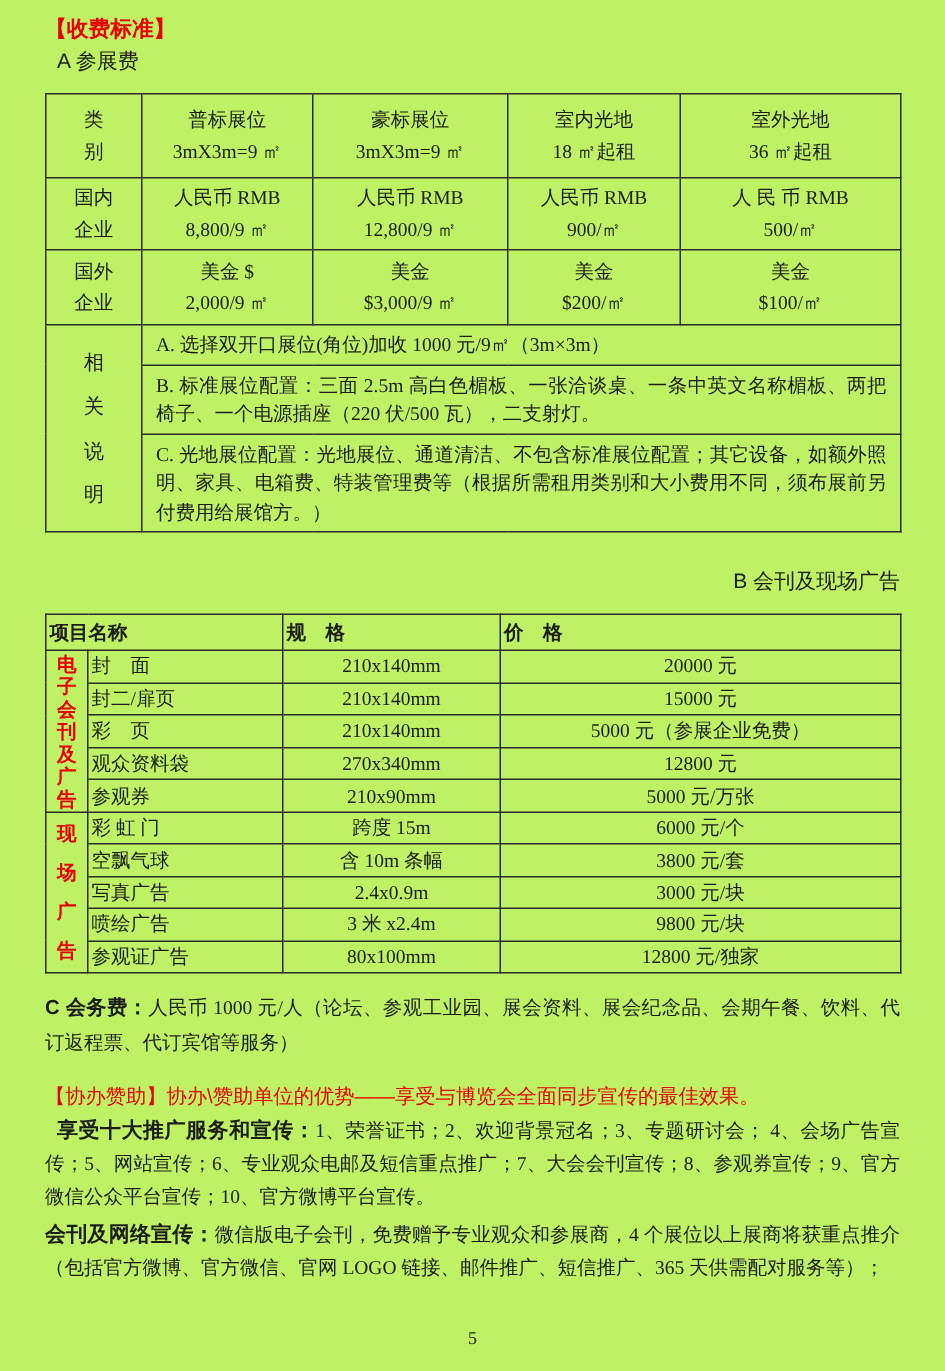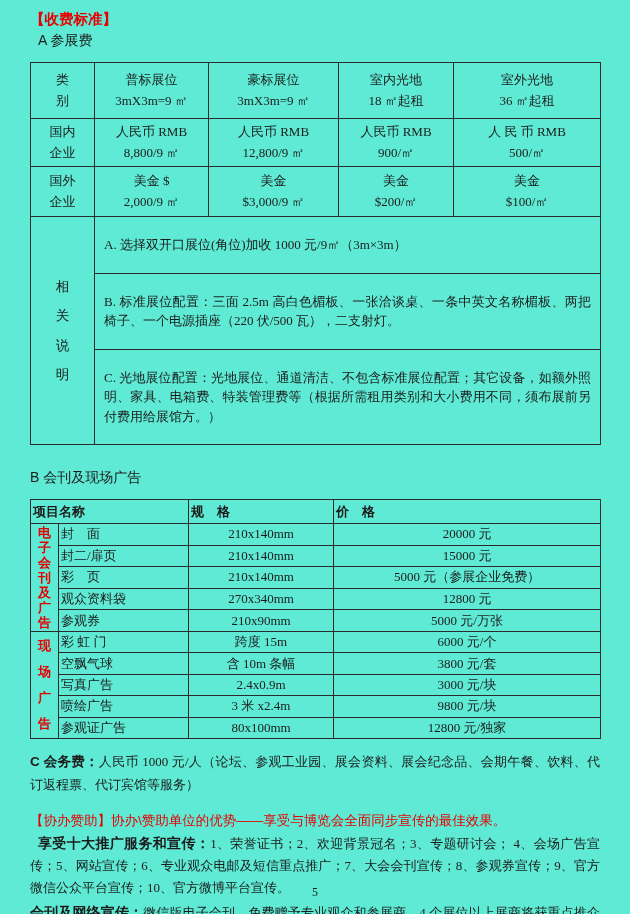--- a/index.html
+++ b/index.html
@@ -1,43 +1,43 @@
 <!DOCTYPE html>
 <html style="--accent: #e80000; --ink: #1c1c1c; --line: #2b2b2b;"><head>
 <meta charset="utf-8">
 <style>
   :root { --accent:#e80000; --ink:#1c1c1c; --line:#2b2b2b; }
   * { box-sizing:border-box; }
   html,body { margin:0; padding:0; background:#ffffff; }
   .page {
     position:relative; width:630px; height:914px; overflow:hidden;
-    background:#5eead4; color:var(--ink);
+    background:#bef264; color:var(--ink);
     font-family:"Liberation Serif","DejaVu Serif",serif;
     font-size:13px; padding:8px 30px 0 30px;
   }
   .red-title {
     color:var(--accent); font-family:"Liberation Sans","DejaVu Sans",sans-serif;
     font-weight:bold; font-size:14.5px; margin:2px 0 3px 0;
   }
   .sub-heading {
     font-family:"Liberation Sans","DejaVu Sans",sans-serif;
     font-weight:normal; font-size:14px; margin:2px 0 12px 8px;
   }
-  .sub-heading.b { margin:24px 0 12px 0; }
+  .sub-heading.b { margin:24px 0 12px 0;text-align:right; }
   table { border-collapse:collapse; width:570px; table-layout:fixed; }
   td { border:1.5px solid var(--line); vertical-align:middle; }
   .pre { white-space:pre-line; }
   .center { text-align:center; }
   
   .tableA td { font-size:13px; line-height:1.55; }
   .tableA .hdr { height:56px; }
   .tableA .r2 { height:48px; }
   .tableA .r3 { height:50px; }
   .tableA .note {
-    text-align:left; padding:18px 9px; line-height:1.5;
+    text-align:left; padding:3px 9px; line-height:1.5;
     text-align:justify;
   }
   .tableA .rel-label { line-height:2.15; font-size:13.5px; }
   
   .tableB td { height:21px; font-size:13px; padding:1px 2px; }
   .tableB .th {
     font-family:"Liberation Sans","DejaVu Sans",sans-serif;
     font-weight:bold; font-size:13px; height:24px; text-align:left;
   }
   .tableB .name { text-align:left; }

